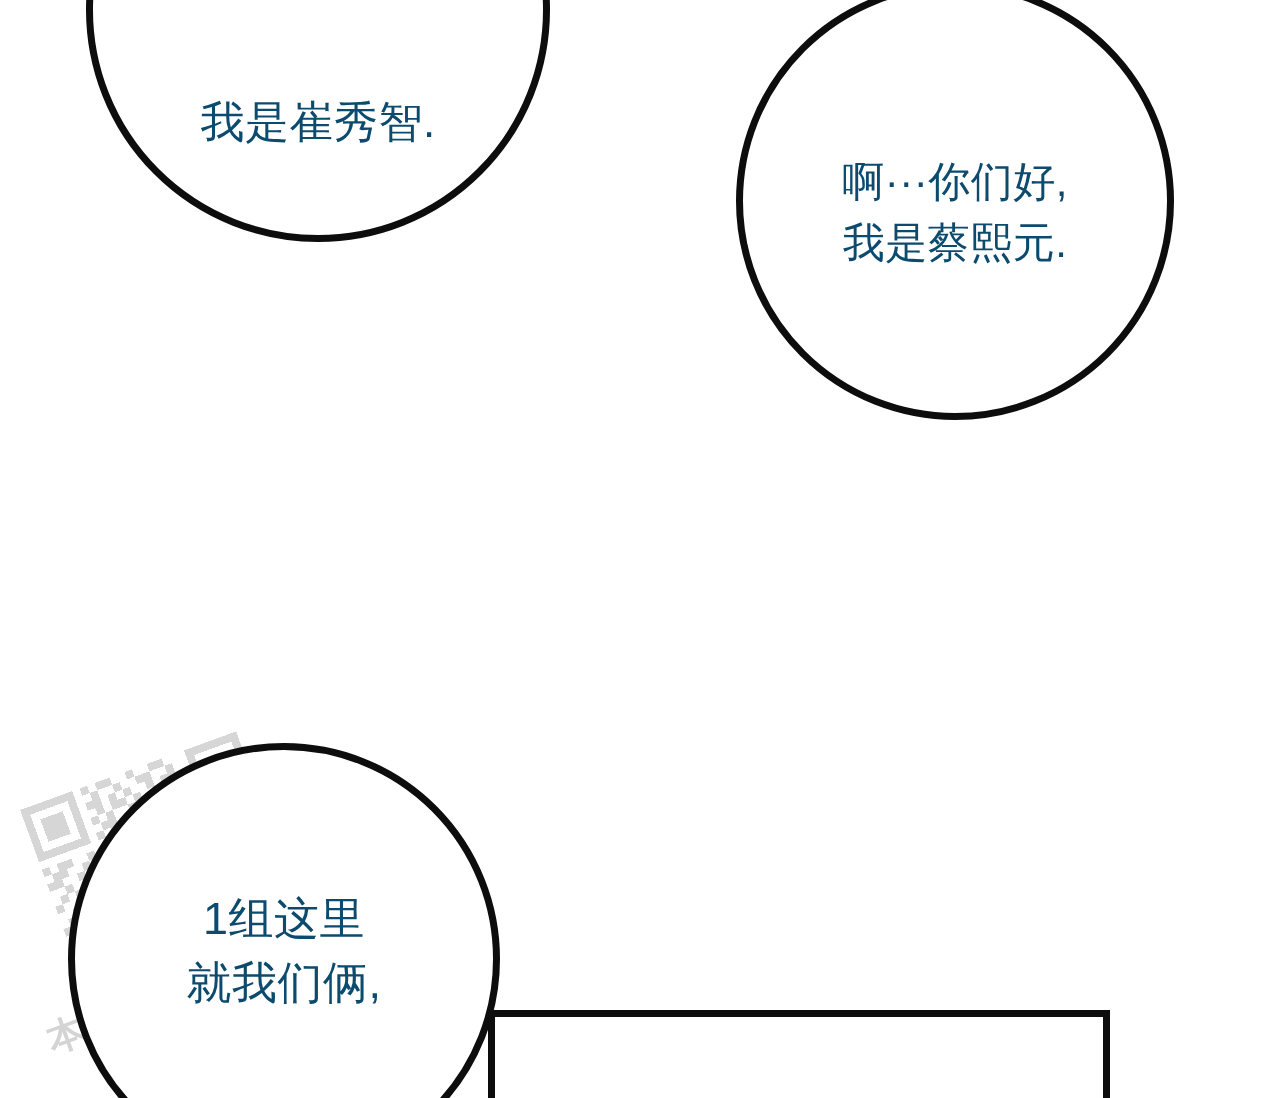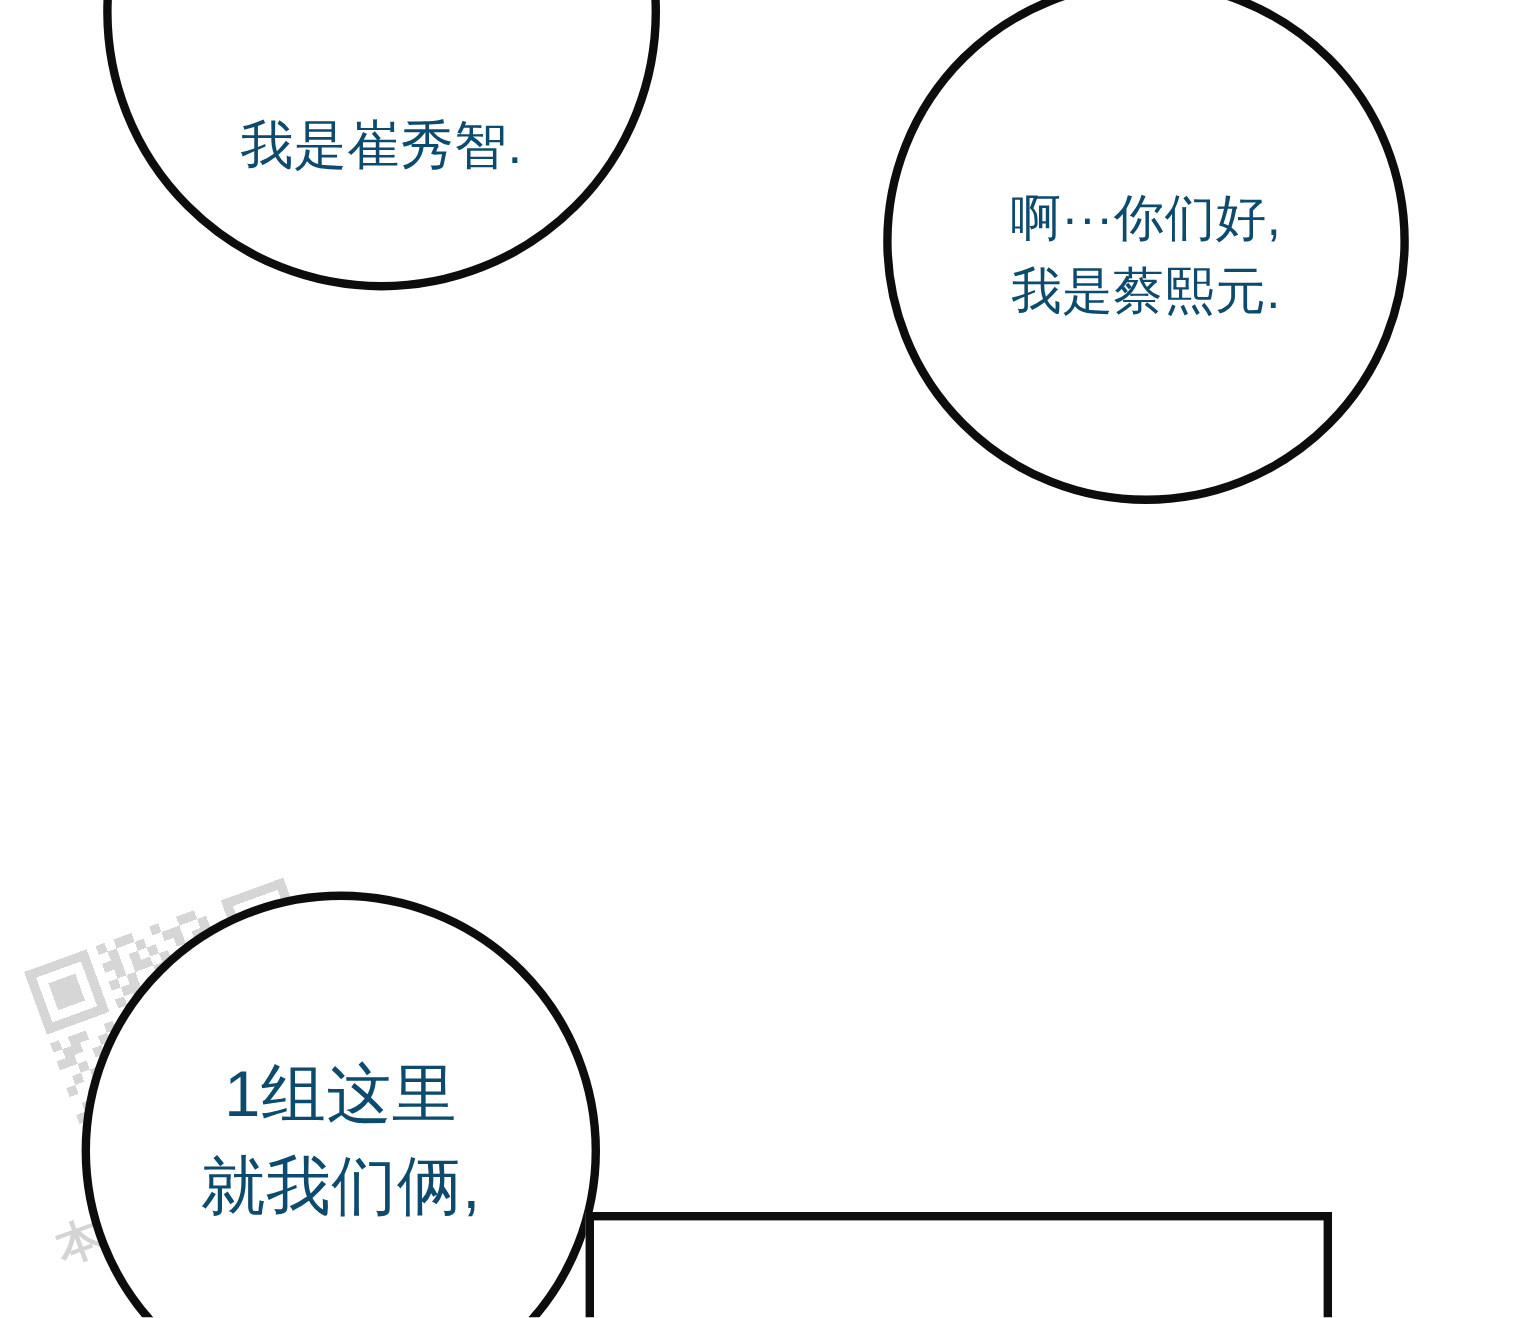--- a/index.html
+++ b/index.html
@@ -65,21 +65,21 @@
   }
 
   
   #bubble-three {
     left: 68px;
     top: 743px;
     width: 432px;
     height: 432px;
   }
   #bubble-three .bubble-text {
-    font-size: 54px;
+    font-size: 45px;
     line-height: 1.42;
     transform: translateY(-8px);
   }
 
   
   #rect-box {
     position: absolute;
     box-sizing: border-box;
     left: 488px;
     top: 1010px;

